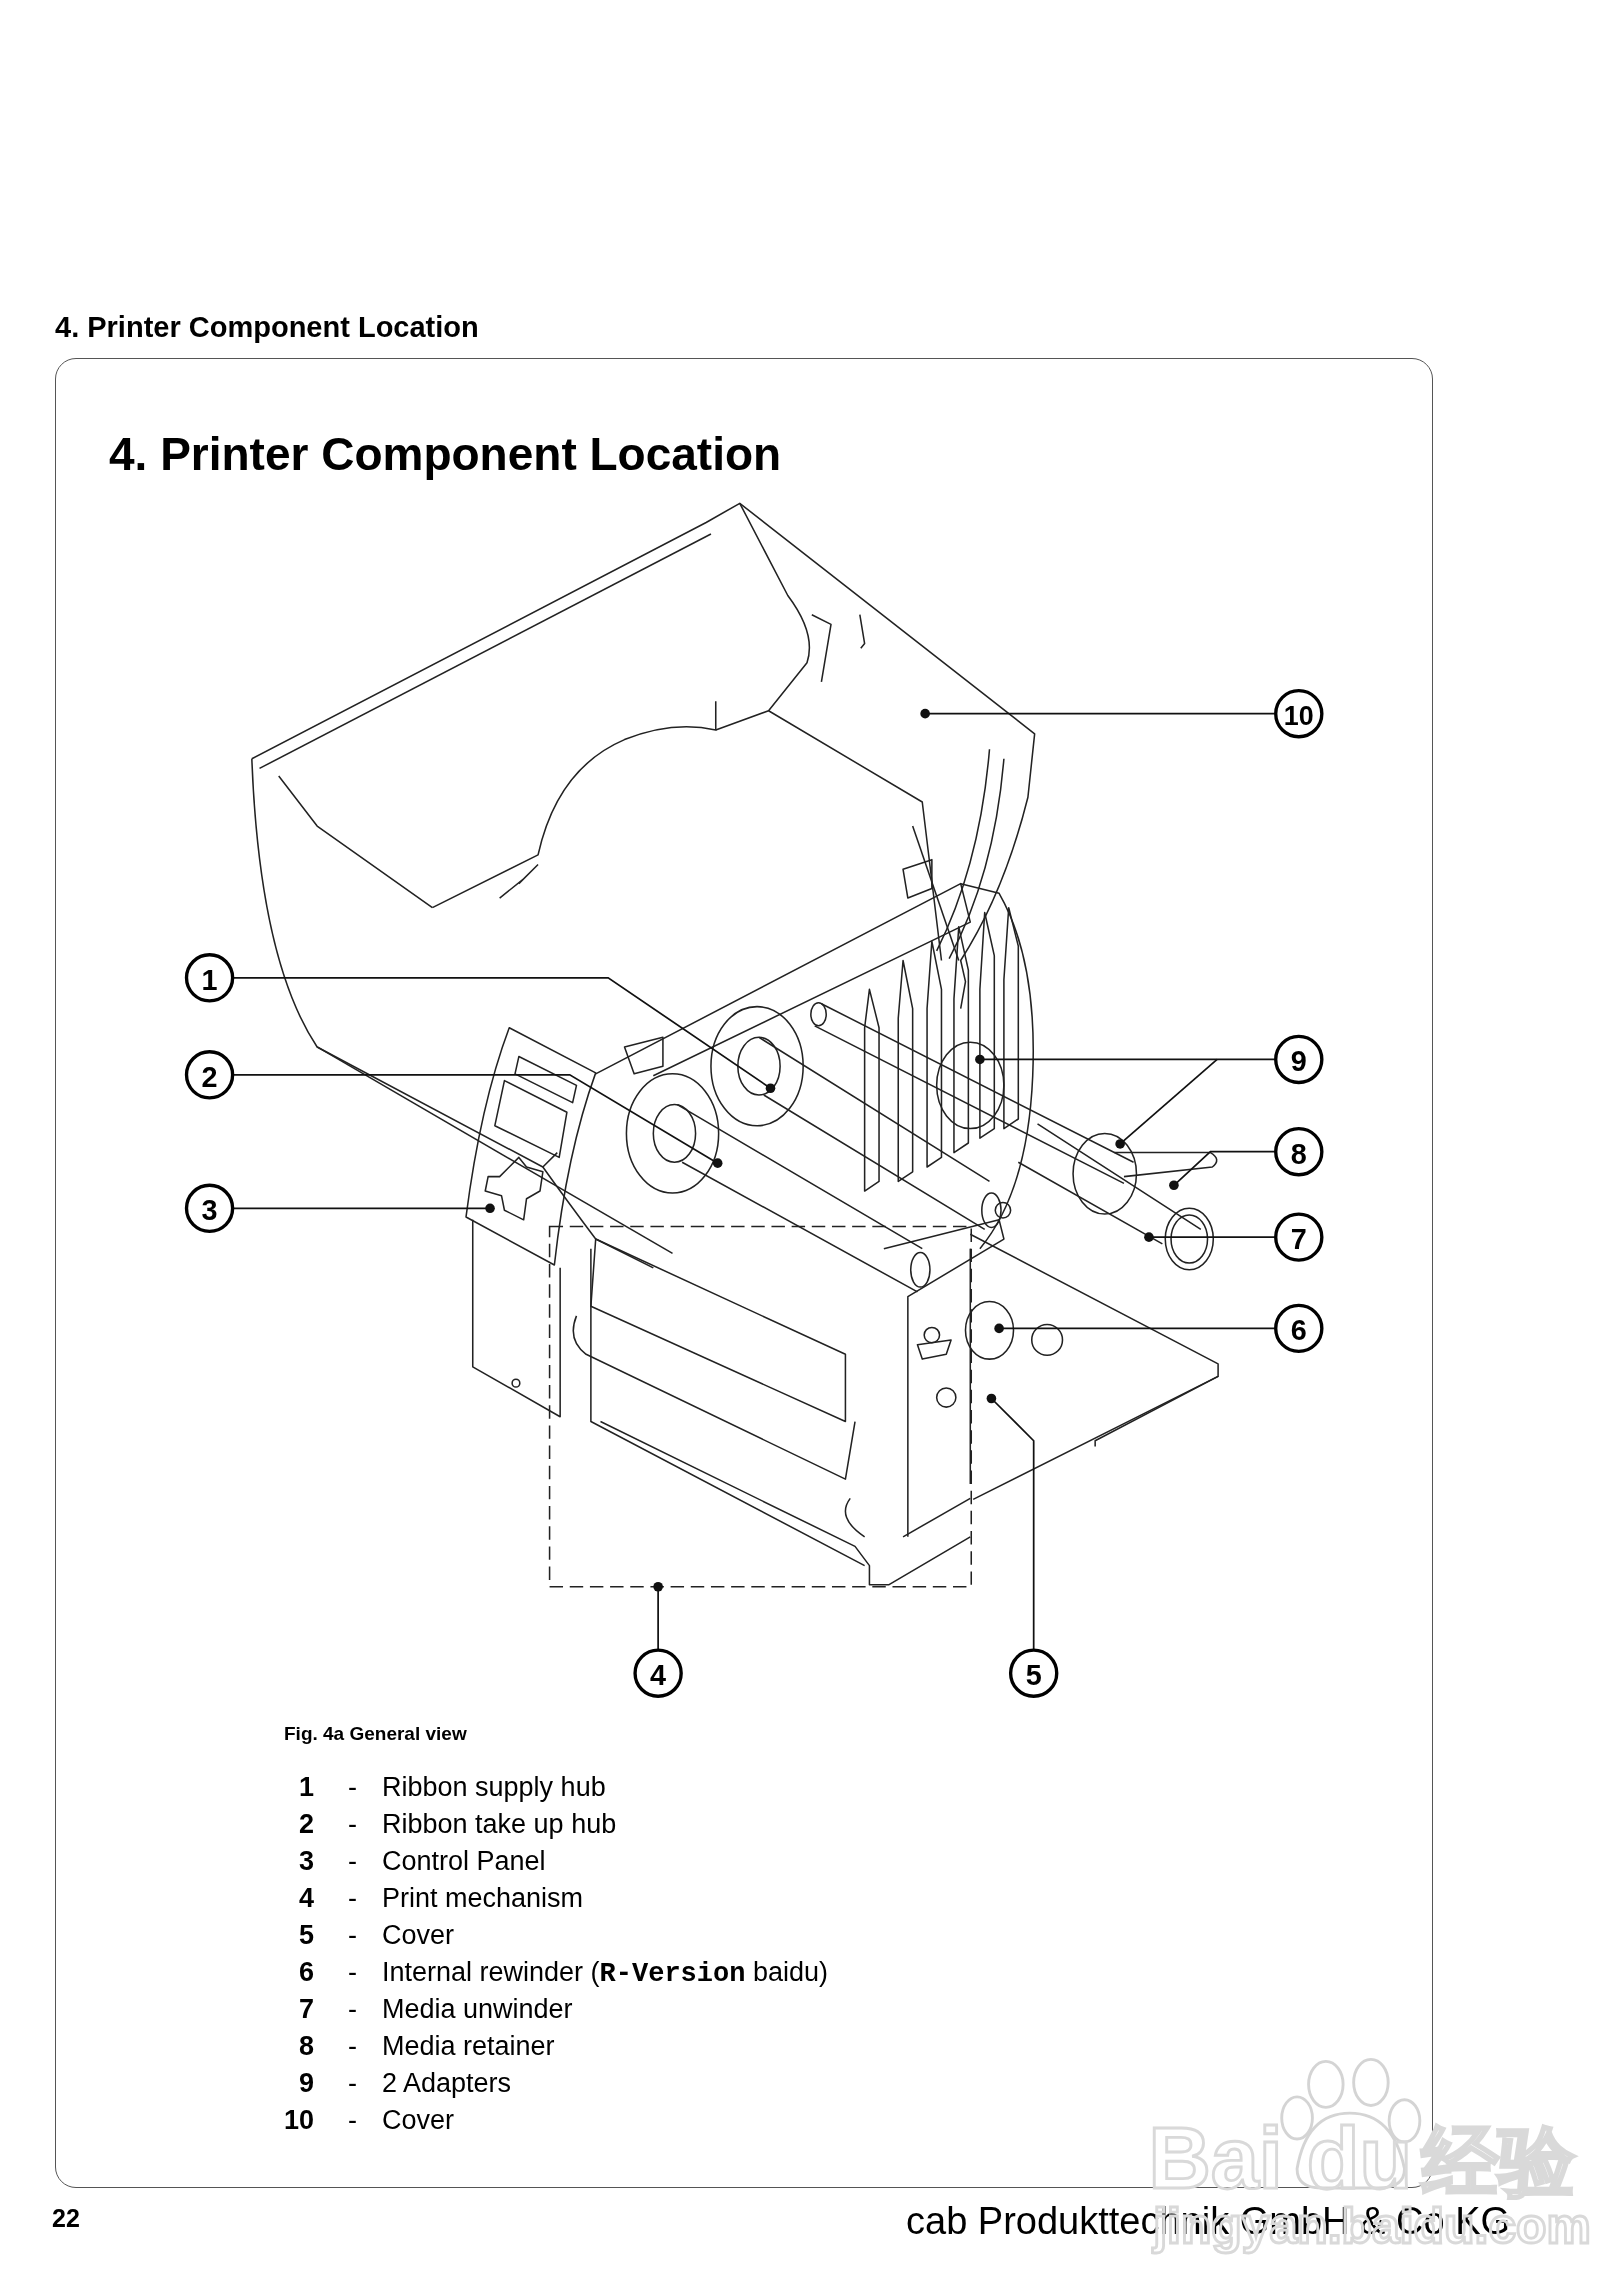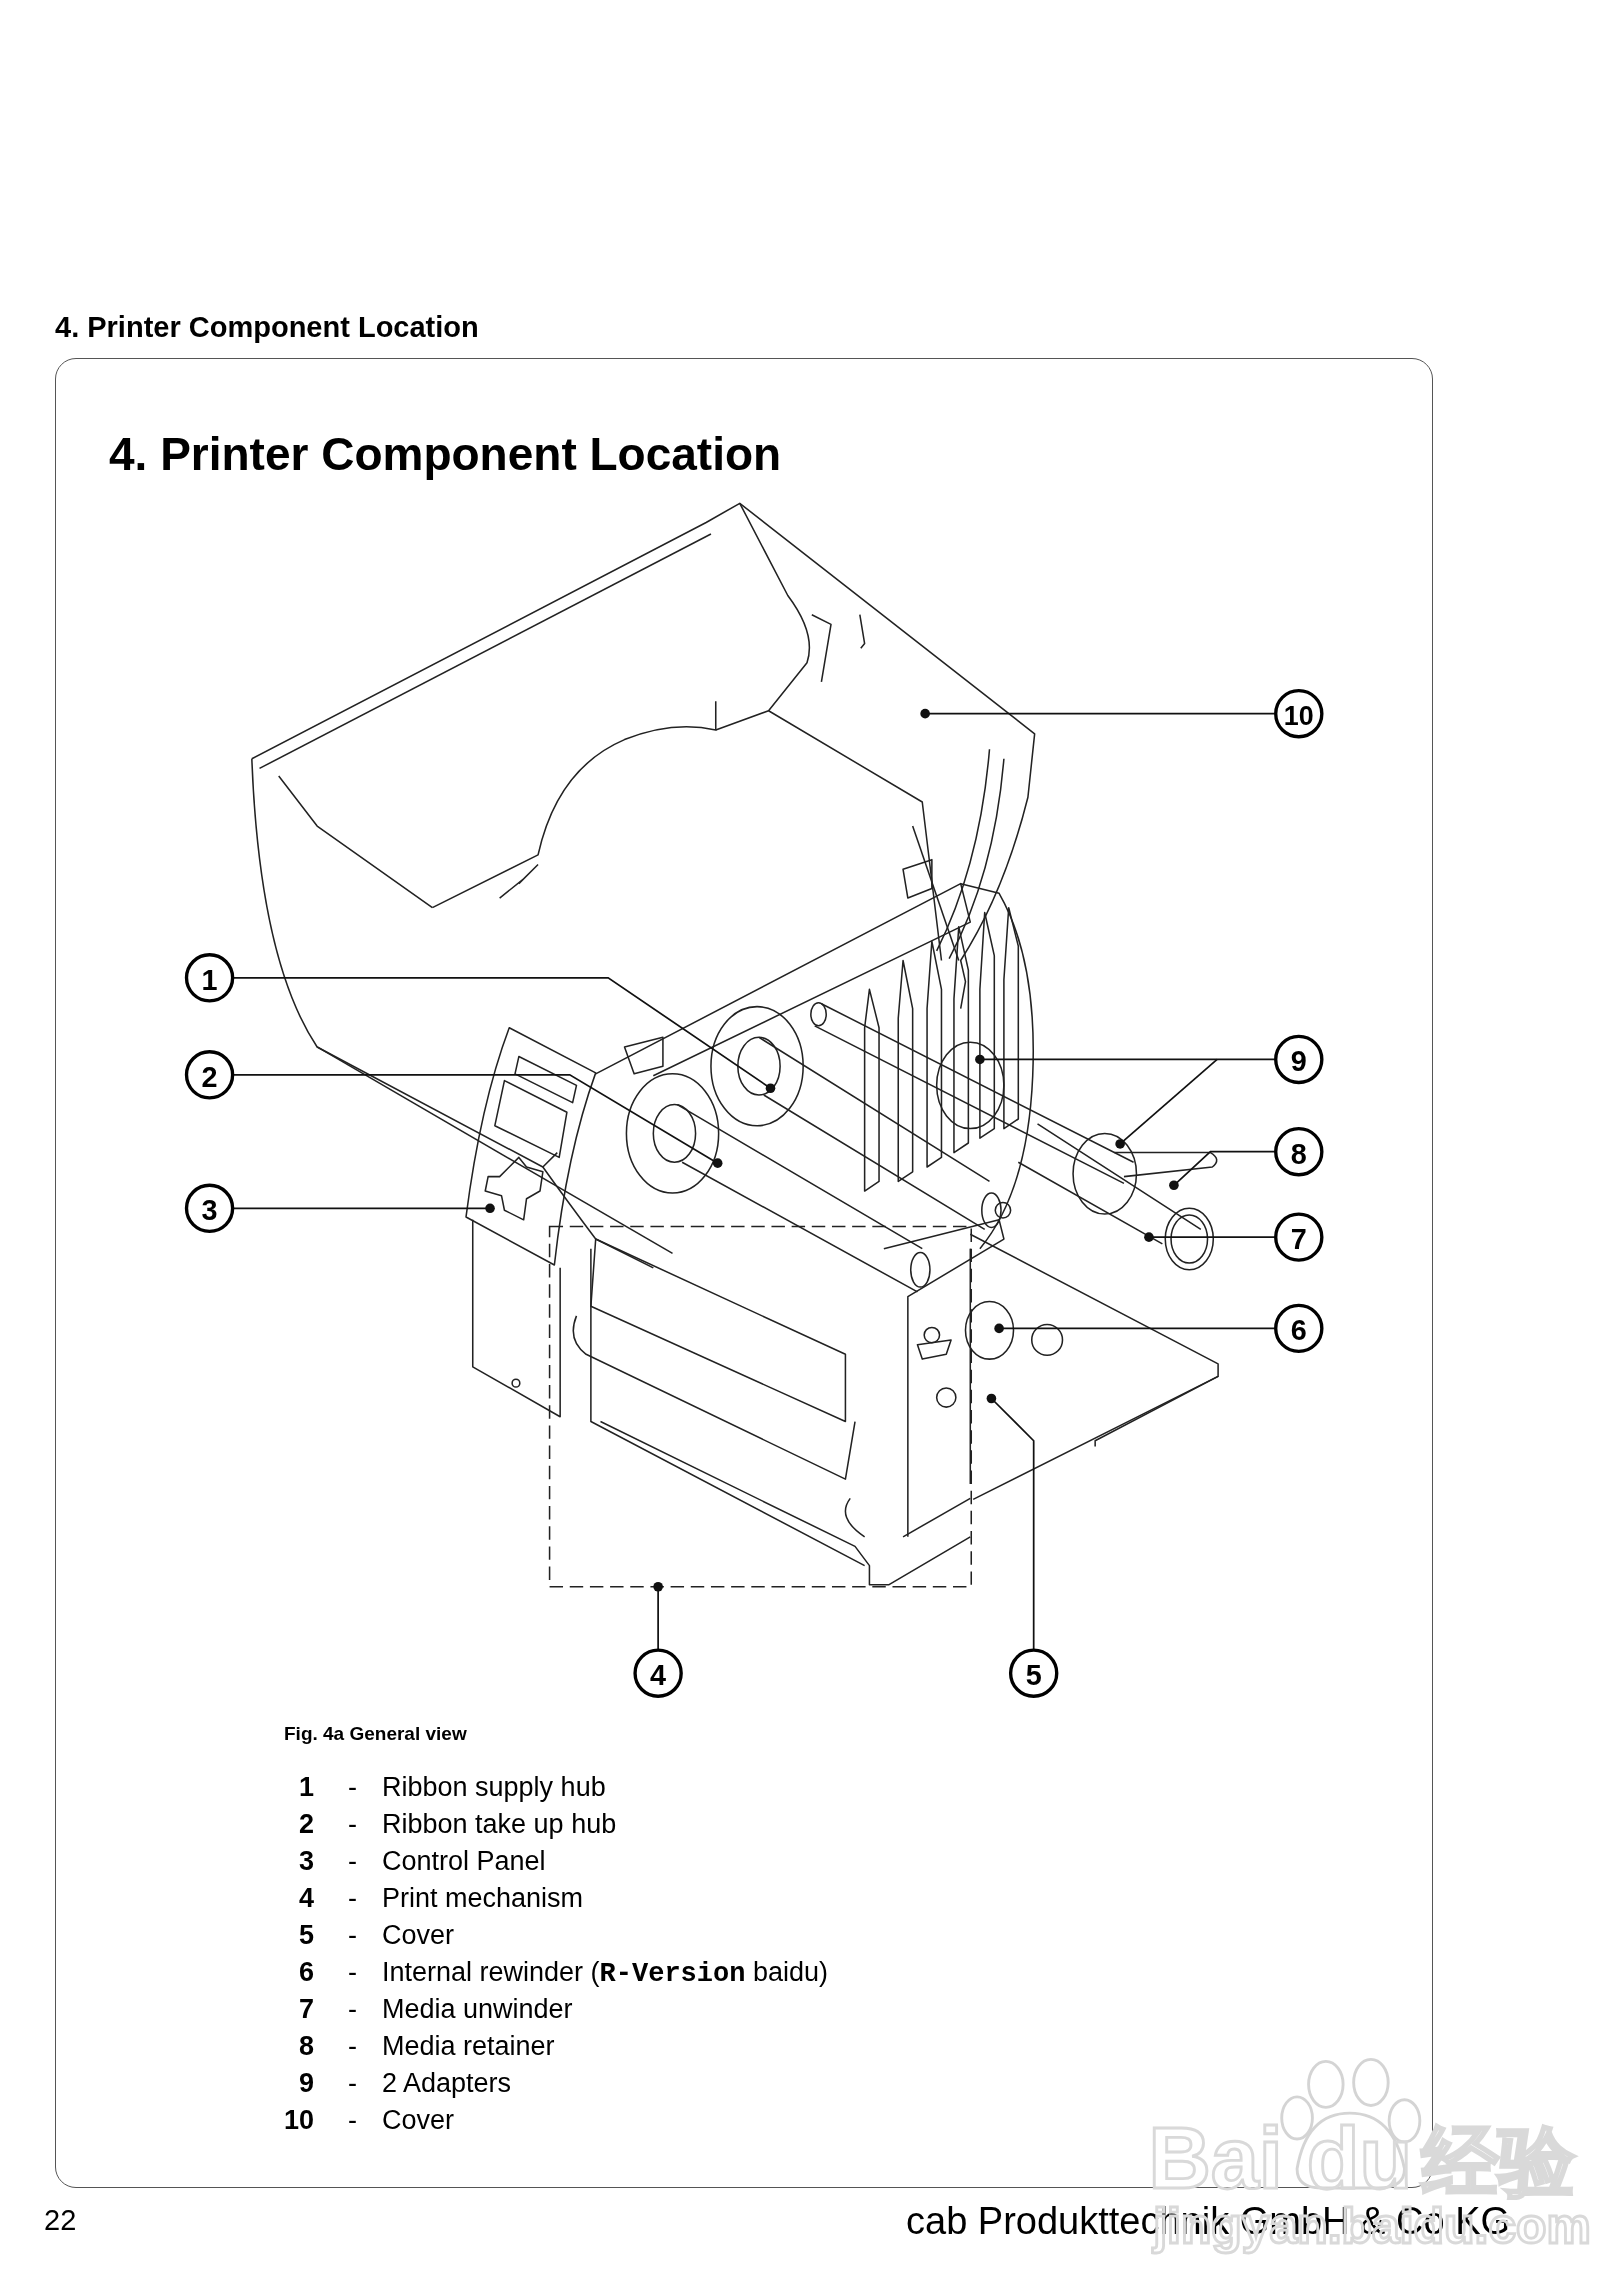--- a/index.html
+++ b/index.html
@@ -9,21 +9,21 @@
   #frame{left:55px;top:358px;width:1378px;height:1830px;border:1.9px solid #555;border-radius:21px;box-sizing:border-box;}
   #frame-title{left:109px;top:427px;font-size:46px;font-weight:bold;white-space:nowrap;}
   #drawing{left:0;top:0;width:1614px;height:2286px;}
   #fig-caption{left:284px;top:1723px;font-size:19px;font-weight:bold;white-space:nowrap;}
   #legend{left:259px;top:1772px;font-size:27px;}
   .leg-row{position:relative;height:37px;white-space:nowrap;}
   .leg-num{position:absolute;left:0;width:55px;text-align:right;font-weight:bold;}
   .leg-dash{position:absolute;left:89px;}
   .leg-text{position:absolute;left:123px;text-align:center;}
   .leg-text b{font-weight:bold;font-family:Liberation Mono, monospace;}
-  #page-number{left:44px;top:2204px;font-size:29px;font-weight:normal;}
+  #page-number{left:52px;top:2204px;font-size:25px;font-weight:bold;}
   #company{left:906px;top:2200px;width:523px;text-align:center;font-size:38px;font-weight:normal;white-space:nowrap;}
   #watermark{left:1143px;top:2046px;width:452px;height:211px;pointer-events:none;}
   .wm-text{font-family:"Liberation Sans",sans-serif;font-weight:bold;fill:none;stroke:#d9d9d9;stroke-width:3;}
   .callout-num{font-family:"Liberation Sans",sans-serif;font-weight:bold;font-size:30px;text-anchor:middle;dominant-baseline:central;}
 </style>
 </head>
 <body>
 
 <div id="page-header" class="abs">4. Printer Component Location</div>
 

